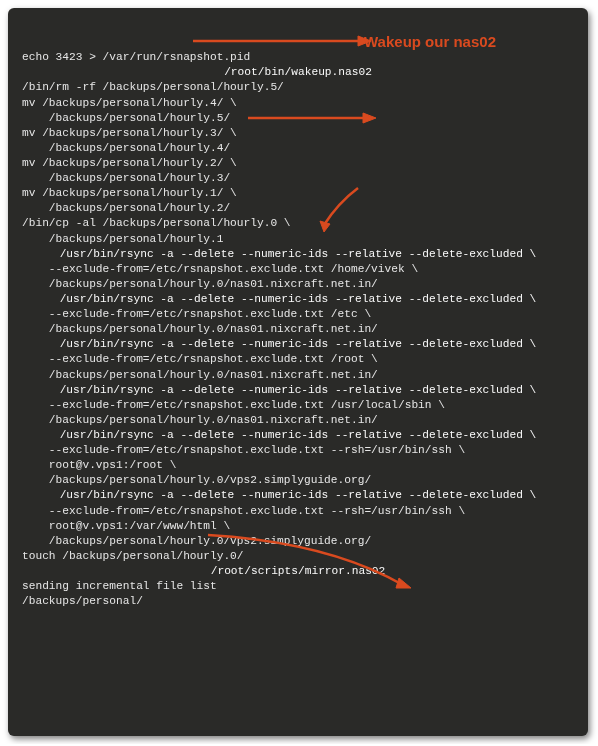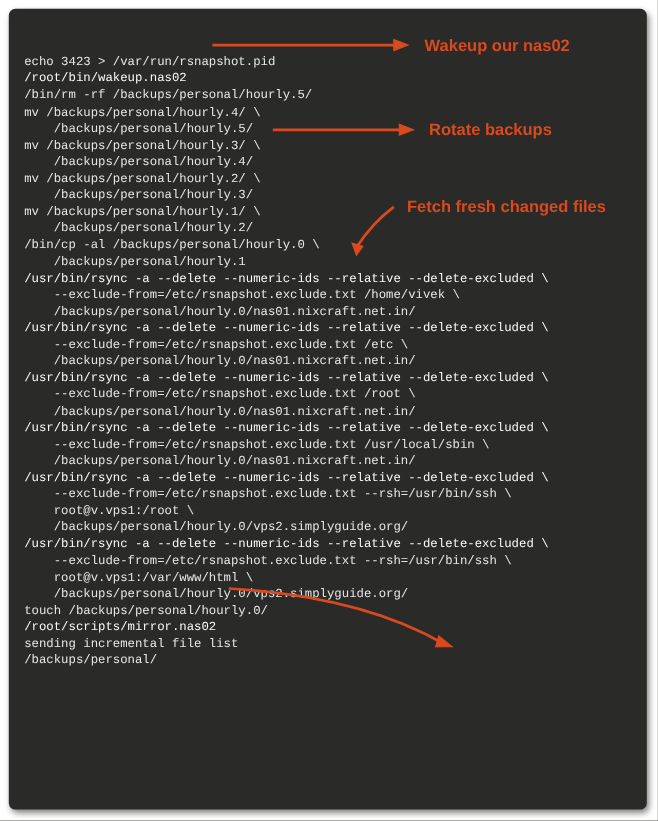--- a/index.html
+++ b/index.html
@@ -19,21 +19,21 @@
     position: relative;
     width: 580px;
     height: 728px;
     box-sizing: border-box;
     font-size: 11.2px;
     line-height: 1.35;
     white-space: pre;
     overflow: hidden;
   }
   .line { display: block; }
-  .hl { color: #fafafa; font-weight: 500; }
+  .hl { color: #fafafa; font-weight: 500; text-align: center; }
   .annot {
     position: absolute;
     color: #d94a1f;
     font-family: "Helvetica Neue", Arial, sans-serif;
     font-weight: 700;
     font-size: 15px;
     text-align: left;
     line-height: 1.2;
     pointer-events: none;
     white-space: normal;
@@ -50,34 +50,32 @@
 <body>
 
 <div class="terminal">
   <div id="lines"><span class="line">echo 3423 &gt; /var/run/rsnapshot.pid</span><span class="line hl">/root/bin/wakeup.nas02</span><span class="line">/bin/rm -rf /backups/personal/hourly.5/</span><span class="line">mv /backups/personal/hourly.4/ \</span><span class="line">    /backups/personal/hourly.5/</span><span class="line">mv /backups/personal/hourly.3/ \</span><span class="line">    /backups/personal/hourly.4/</span><span class="line">mv /backups/personal/hourly.2/ \</span><span class="line">    /backups/personal/hourly.3/</span><span class="line">mv /backups/personal/hourly.1/ \</span><span class="line">    /backups/personal/hourly.2/</span><span class="line">/bin/cp -al /backups/personal/hourly.0 \</span><span class="line">    /backups/personal/hourly.1</span><span class="line hl">/usr/bin/rsync -a --delete --numeric-ids --relative --delete-excluded \</span><span class="line">    --exclude-from=/etc/rsnapshot.exclude.txt /home/vivek \</span><span class="line">    /backups/personal/hourly.0/nas01.nixcraft.net.in/</span><span class="line hl">/usr/bin/rsync -a --delete --numeric-ids --relative --delete-excluded \</span><span class="line">    --exclude-from=/etc/rsnapshot.exclude.txt /etc \</span><span class="line">    /backups/personal/hourly.0/nas01.nixcraft.net.in/</span><span class="line hl">/usr/bin/rsync -a --delete --numeric-ids --relative --delete-excluded \</span><span class="line">    --exclude-from=/etc/rsnapshot.exclude.txt /root \</span><span class="line">    /backups/personal/hourly.0/nas01.nixcraft.net.in/</span><span class="line hl">/usr/bin/rsync -a --delete --numeric-ids --relative --delete-excluded \</span><span class="line">    --exclude-from=/etc/rsnapshot.exclude.txt /usr/local/sbin \</span><span class="line">    /backups/personal/hourly.0/nas01.nixcraft.net.in/</span><span class="line hl">/usr/bin/rsync -a --delete --numeric-ids --relative --delete-excluded \</span><span class="line">    --exclude-from=/etc/rsnapshot.exclude.txt --rsh=/usr/bin/ssh \</span><span class="line">    root@v.vps1:/root \</span><span class="line">    /backups/personal/hourly.0/vps2.simplyguide.org/</span><span class="line hl">/usr/bin/rsync -a --delete --numeric-ids --relative --delete-excluded \</span><span class="line">    --exclude-from=/etc/rsnapshot.exclude.txt --rsh=/usr/bin/ssh \</span><span class="line">    root@v.vps1:/var/www/html \</span><span class="line">    /backups/personal/hourly.0/vps2.simplyguide.org/</span><span class="line">touch /backups/personal/hourly.0/</span><span class="line hl">/root/scripts/mirror.nas02</span><span class="line">sending incremental file list</span><span class="line">/backups/personal/</span></div>
 
   
   <svg class="arrow" style="left:185px; top:26px;" width="180" height="14">
     <line x1="0" y1="7" x2="165" y2="7" stroke-width="2.5"></line>
     <polygon points="165,2 178,7 165,12"></polygon>
   </svg>
-  <div class="annot" style="left:378px; top:25px;">Wakeup our nas02</div>
+  <div class="annot" style="left:356px; top:25px;">Wakeup our nas02</div>
 
   
   <svg class="arrow" style="left:240px; top:103px;" width="130" height="14">
     <line x1="0" y1="7" x2="115" y2="7" stroke-width="2.5"></line>
     <polygon points="115,2 128,7 115,12"></polygon>
   </svg>
-  <div class="annot" style="left:382px; top:102px;">Rotate backups</div>
 
   
   <svg class="arrow" style="left:310px; top:175px;" width="50" height="50">
     <path d="M40,5 Q20,20 6,42" stroke-width="2.5" fill="none"></path>
     <polygon points="2,38 6,49 12,41"></polygon>
   </svg>
-  <div class="annot" style="left:362px; top:172px;">Fetch fresh changed files</div>
 
   
   <svg class="arrow" style="left:200px; top:522px;" width="210" height="60">
     <path d="M0,5 Q120,12 195,55" stroke-width="2.5" fill="none"></path>
     <polygon points="191,48 203,58 188,58"></polygon>
   </svg>
 </div>
 
 </body></html>

